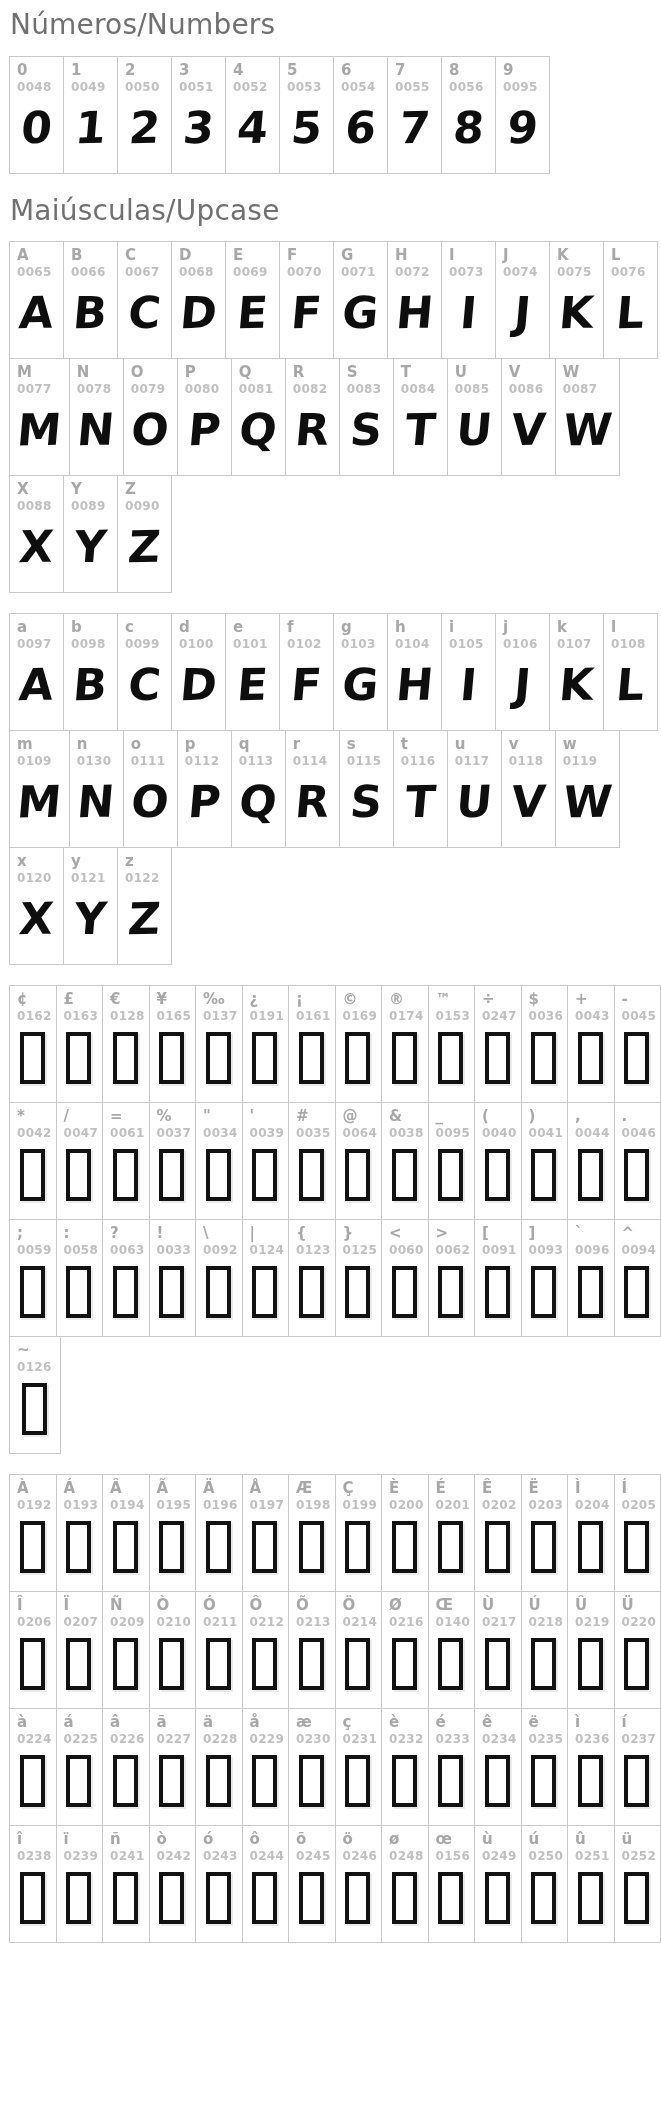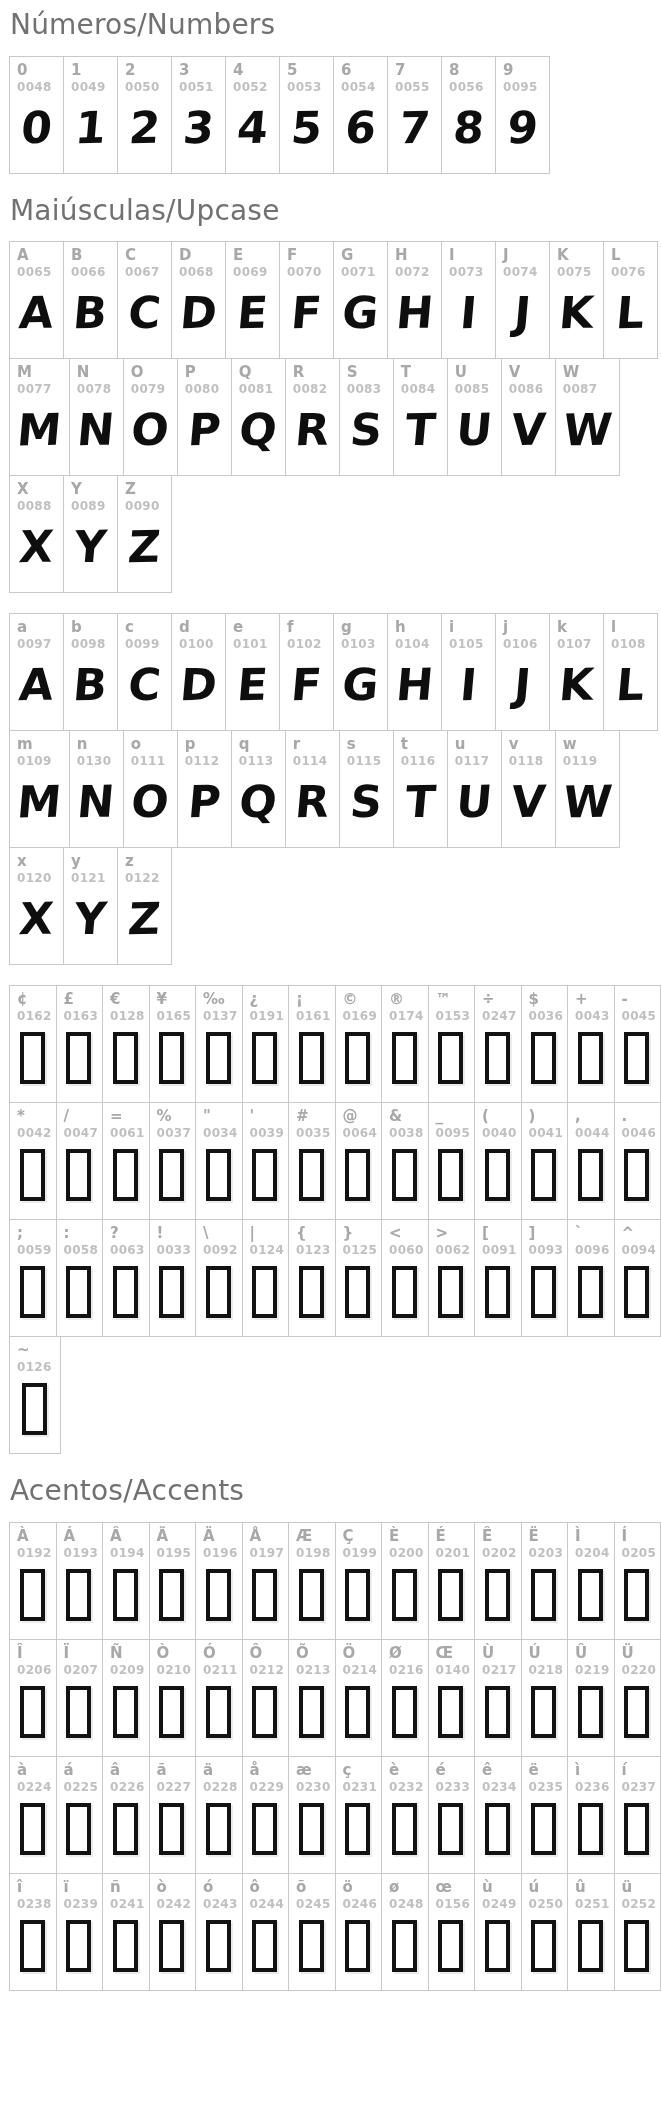--- a/index.html
+++ b/index.html
@@ -824,21 +824,20 @@
             <div class="code">0126</div>
             <div class="glyph-area">
               <span class="notdef"></span>
             </div>
           </div>
         </div>
       </div>
   </section>
 
   <section class="spec-section boxes">
-    <h2 class="section-title">Acentos/Accents</h2>
     <div class="grid">
         <div class="row">
           <div class="cell">
             <div class="char">À</div>
             <div class="code">0192</div>
             <div class="glyph-area">
               <span class="notdef"></span>
             </div>
           </div>
           <div class="cell">

